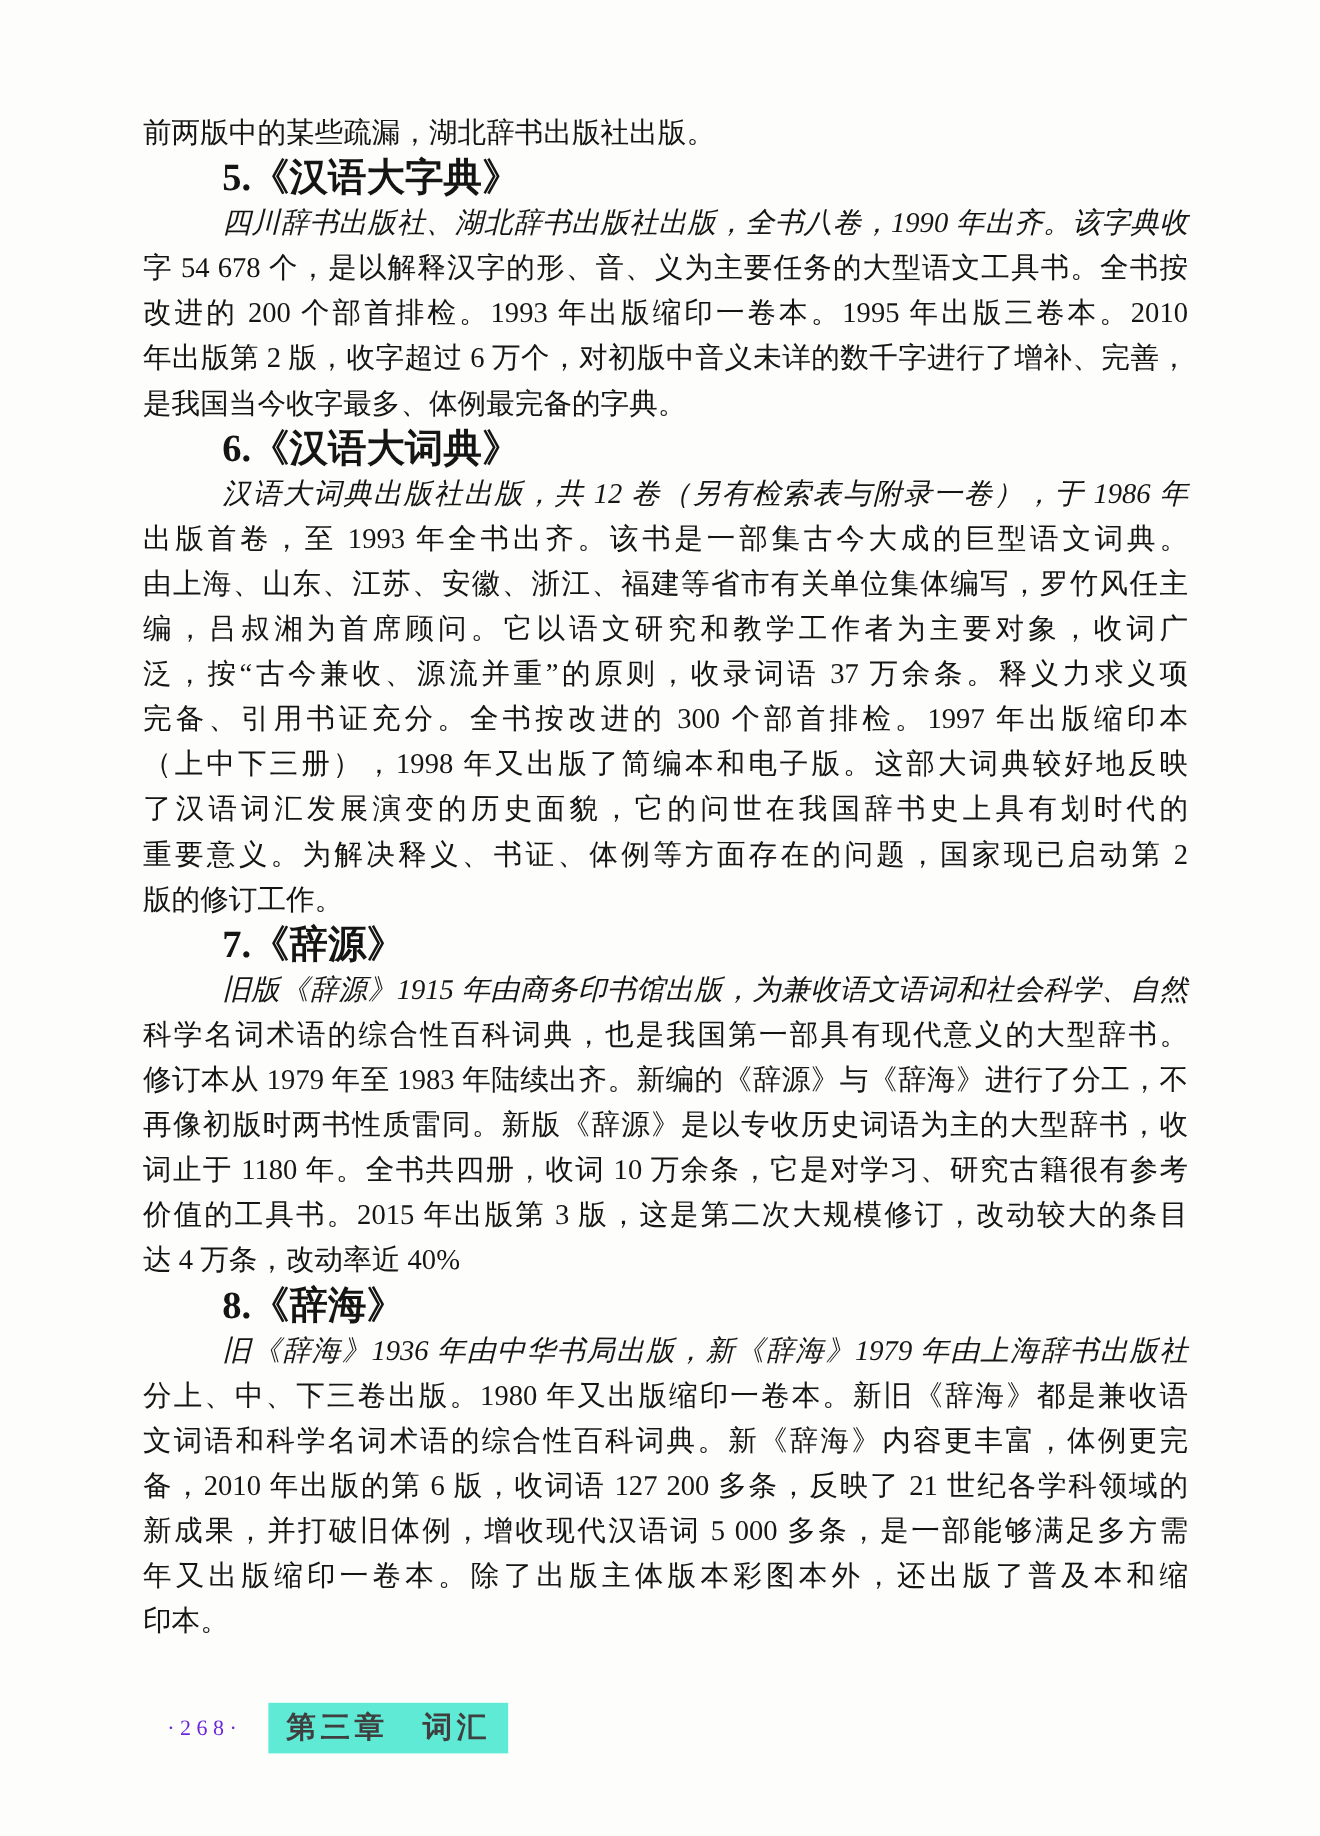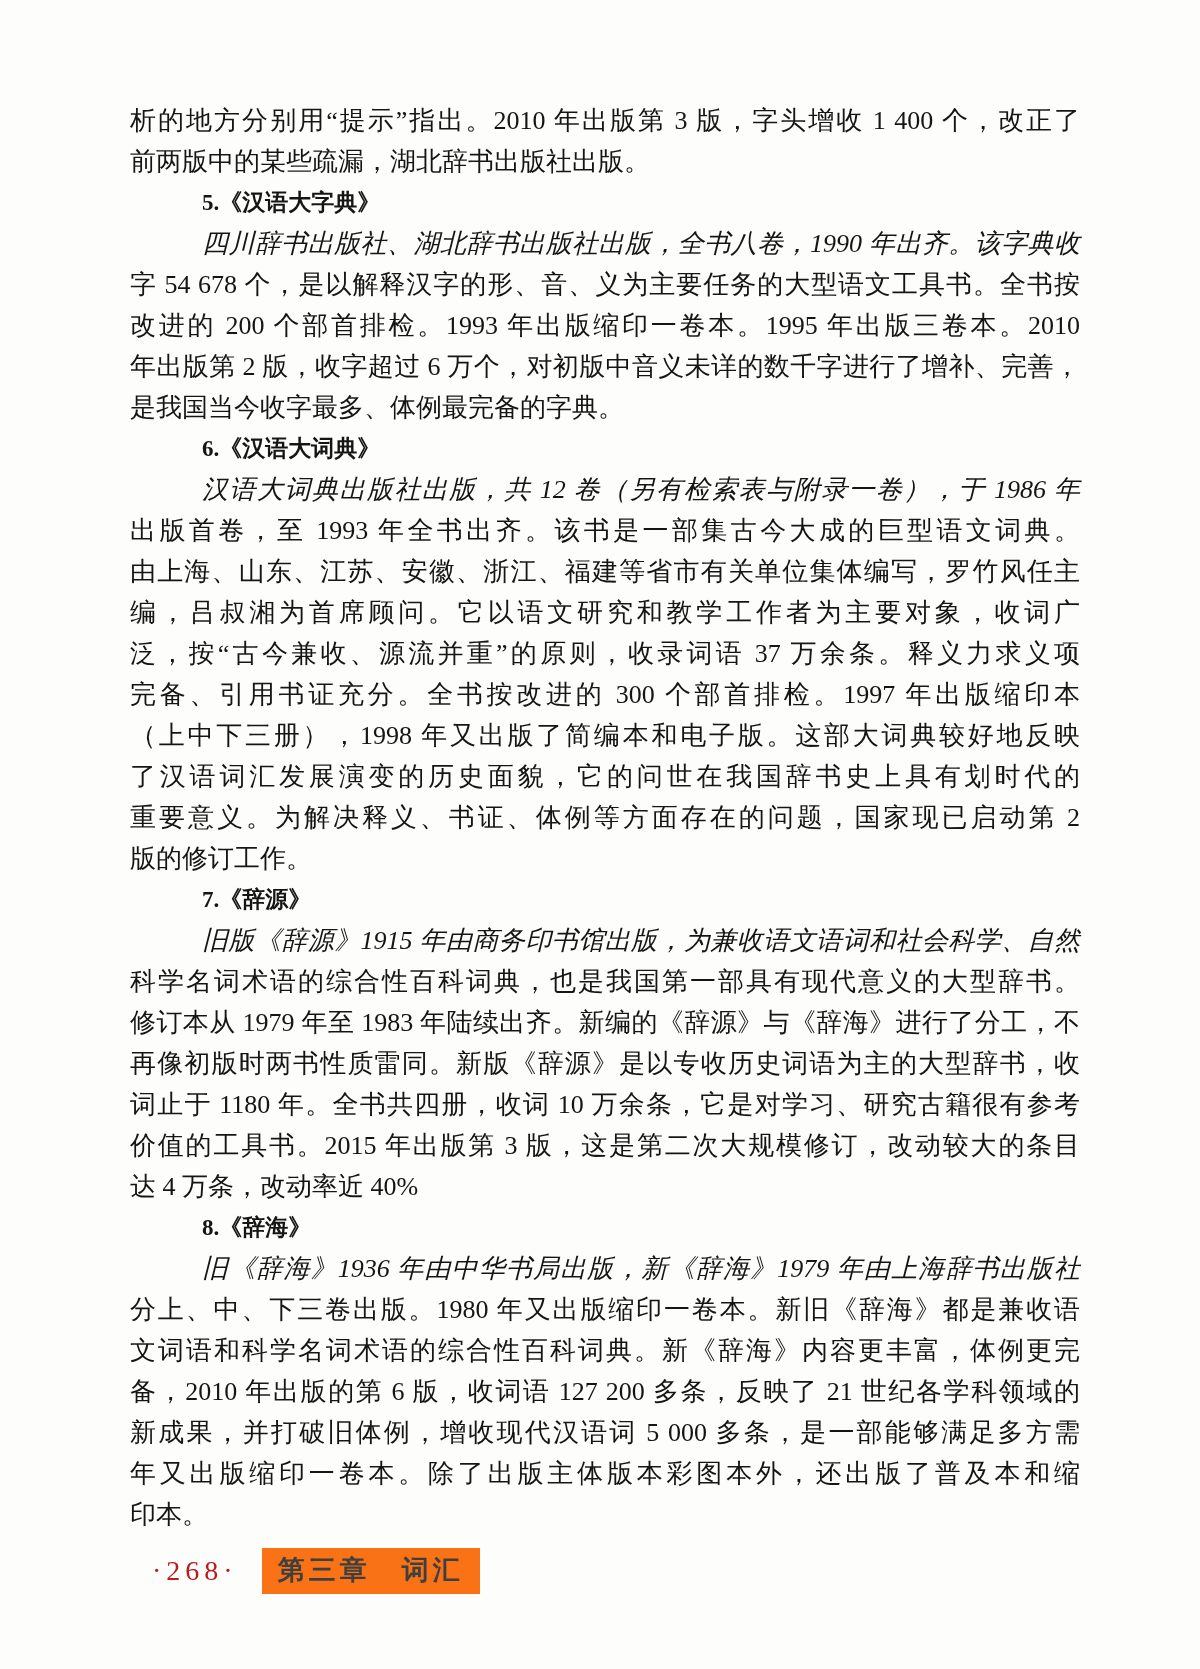--- a/index.html
+++ b/index.html
@@ -16,42 +16,41 @@
     position:absolute;left:130px;top:100px;width:950px;
     color:#151515;
   }
   .line{
     font-size:26px;line-height:41px;
     text-align:justify;text-align-last:justify;
   }
   .line.last{text-align-last:left;}
   .line.first{text-indent:72px;font-style:italic;}
   .heading{
-    font-size:23px;line-height:41px;font-weight:bold;
+    font-size:35px;line-height:41px;font-weight:bold;
     padding-left:72px;
   }
   .footer{
     position:absolute;left:152px;top:1548px;
     display:flex;align-items:center;gap:24px;
   }
-  .pageno{font-size:28px;color:#b91c1c;letter-spacing:5px;}
+  .pageno{font-size:20px;color:#6d28d9;letter-spacing:5px;}
   .badge{
     font-size:27px;font-weight:bold;color:#3f3f3f;
     padding:4px 16px 6px;letter-spacing:4px;
   }
 </style>
 </head>
 <body>
 
 <div class="page">
 
   <div class="content">
 
     <div>
-      <div class="line">析的地方分别用“提示”指出。2010 年出版第 3 版，字头增收 1 400 个，改正了</div>
       <div class="line last">前两版中的某些疏漏，湖北辞书出版社出版。</div>
     </div>
 
     <div class="heading">5.《汉语大字典》</div>
 
     <div>
       <div class="line first">四川辞书出版社、湖北辞书出版社出版，全书八卷，1990 年出齐。该字典收</div>
       <div class="line">字 54 678 个，是以解释汉字的形、音、义为主要任务的大型语文工具书。全书按</div>
       <div class="line">改进的 200 个部首排检。1993 年出版缩印一卷本。1995 年出版三卷本。2010</div>
       <div class="line">年出版第 2 版，收字超过 6 万个，对初版中音义未详的数千字进行了增补、完善，</div>
@@ -94,16 +93,16 @@
       <div class="line">备，2010 年出版的第 6 版，收词语 127 200 多条，反映了 21 世纪各学科领域的</div>
       <div class="line">新成果，并打破旧体例，增收现代汉语词 5 000 多条，是一部能够满足多方需</div>
       <div class="line">年又出版缩印一卷本。除了出版主体版本彩图本外，还出版了普及本和缩</div>
       <div class="line last">印本。</div>
     </div>
 
   </div>
 
   <div class="footer">
     <span class="pageno">·268·</span>
-    <span class="badge" style="background: #f97316;">第三章　词汇</span>
+    <span class="badge" style="background: #5eead4;">第三章　词汇</span>
   </div>
 
 </div>
 
 </body></html>

